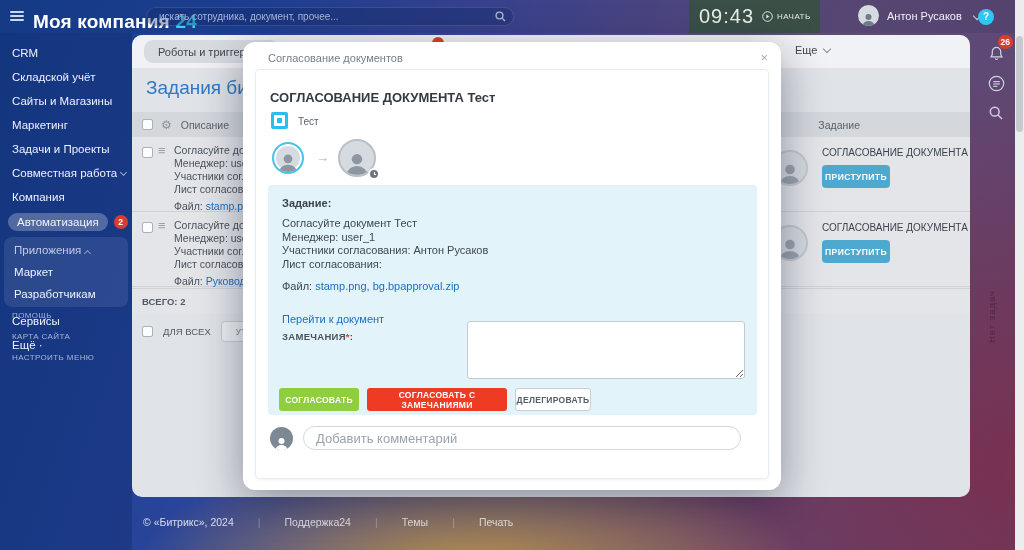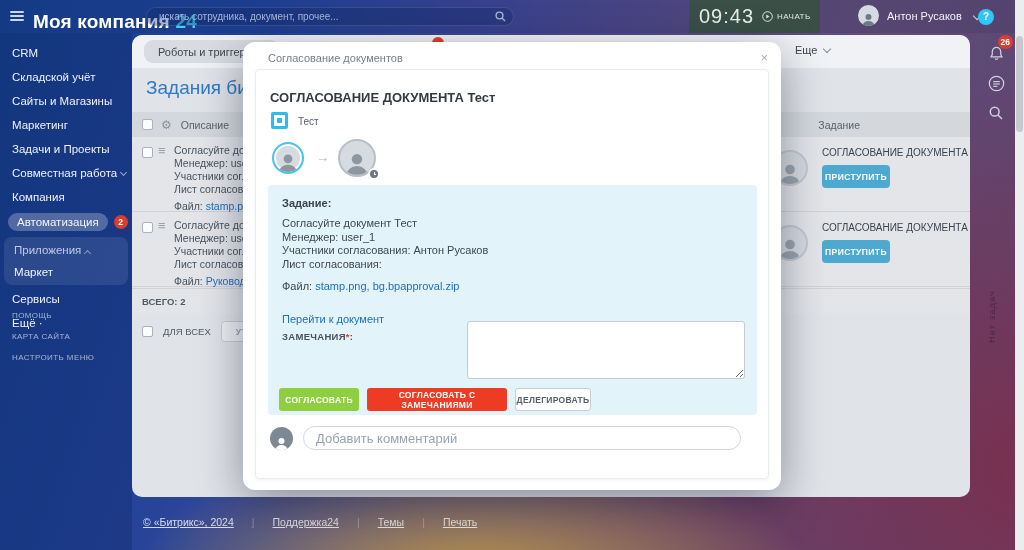--- a/index.html
+++ b/index.html
@@ -87,21 +87,21 @@
     color:#9aa2ab; font-size:8.5px; font-weight:bold; letter-spacing:.4px; cursor:pointer; font-family:inherit; }
 
   
   .rail { position:absolute; left:980px; top:38px; width:36px; z-index:6; }
   .rail-item { position:relative; width:32px; height:30px; display:flex; align-items:center; justify-content:center; cursor:pointer; color:#cfd2e2; }
   .rail-badge { position:absolute; top:-3px; right:-1px; }
   .vtab { position:absolute; left:986px; top:290px; writing-mode:vertical-rl; transform:rotate(180deg);
     font-size:9.5px; color:rgba(20,10,25,.35); letter-spacing:1px; z-index:3; }
 
   
-  .footer { position:absolute; left:143px; top:516px; display:flex; align-items:center; gap:18px; font-size:10.5px; color:rgba(255,255,255,.8); z-index:4;text-decoration:underline; }
+  .footer { position:absolute; left:143px; top:516px; display:flex; align-items:center; gap:24px; font-size:10.5px; color:rgba(255,255,255,.8); z-index:4; }
   .footer .sep { color:rgba(255,255,255,.3); }
   .footer .flink { cursor:pointer; color:rgba(255,255,255,.8); }
 
   
   .modal { position:absolute; left:243px; top:42px; width:538px; height:448px; background:#fff; border-radius:12px;
     box-shadow:0 12px 45px rgba(10,15,40,.4); z-index:50; }
   .modal-title { position:absolute; left:25px; top:10px; font-size:11px; color:#767f8a; }
   .modal-close { position:absolute; right:13px; top:8px; font-size:13px; color:#a7aeb6; cursor:pointer; }
   .modal-card { position:absolute; left:13px; top:28px; width:512px; height:408px; background:#fff; border-radius:4px;
     box-shadow:0 0 0 1px #e9ecef, 0 1px 4px rgba(60,70,90,.12); }
@@ -185,20 +185,21 @@
   <div class="side-item"><span>Задачи и Проекты</span></div>
   <div class="side-item"><span>Совместная работа</span><span class="chev"></span></div>
   <div class="side-item"><span>Компания</span></div>
   <div class="side-pill-row">
     <span class="side-pill">Автоматизация</span>
     <span class="badge-red">2</span>
   </div>
   <div class="side-sub">
     <div class="side-item side-dim"><span>Приложения</span><span class="chev up"></span></div>
     <div class="side-item"><span>Маркет</span></div>
+    <div class="side-item"><span>Разработчикам</span></div>
   </div>
   <div class="side-item"><span>Сервисы</span></div>
   <div class="side-item"><span>Ещё</span> ·</div>
   <div class="side-links">
     <div class="side-link">ПОМОЩЬ</div>
     <div class="side-link">КАРТА САЙТА</div>
     <div class="side-link">НАСТРОИТЬ МЕНЮ</div>
   </div>
 </div>
 

